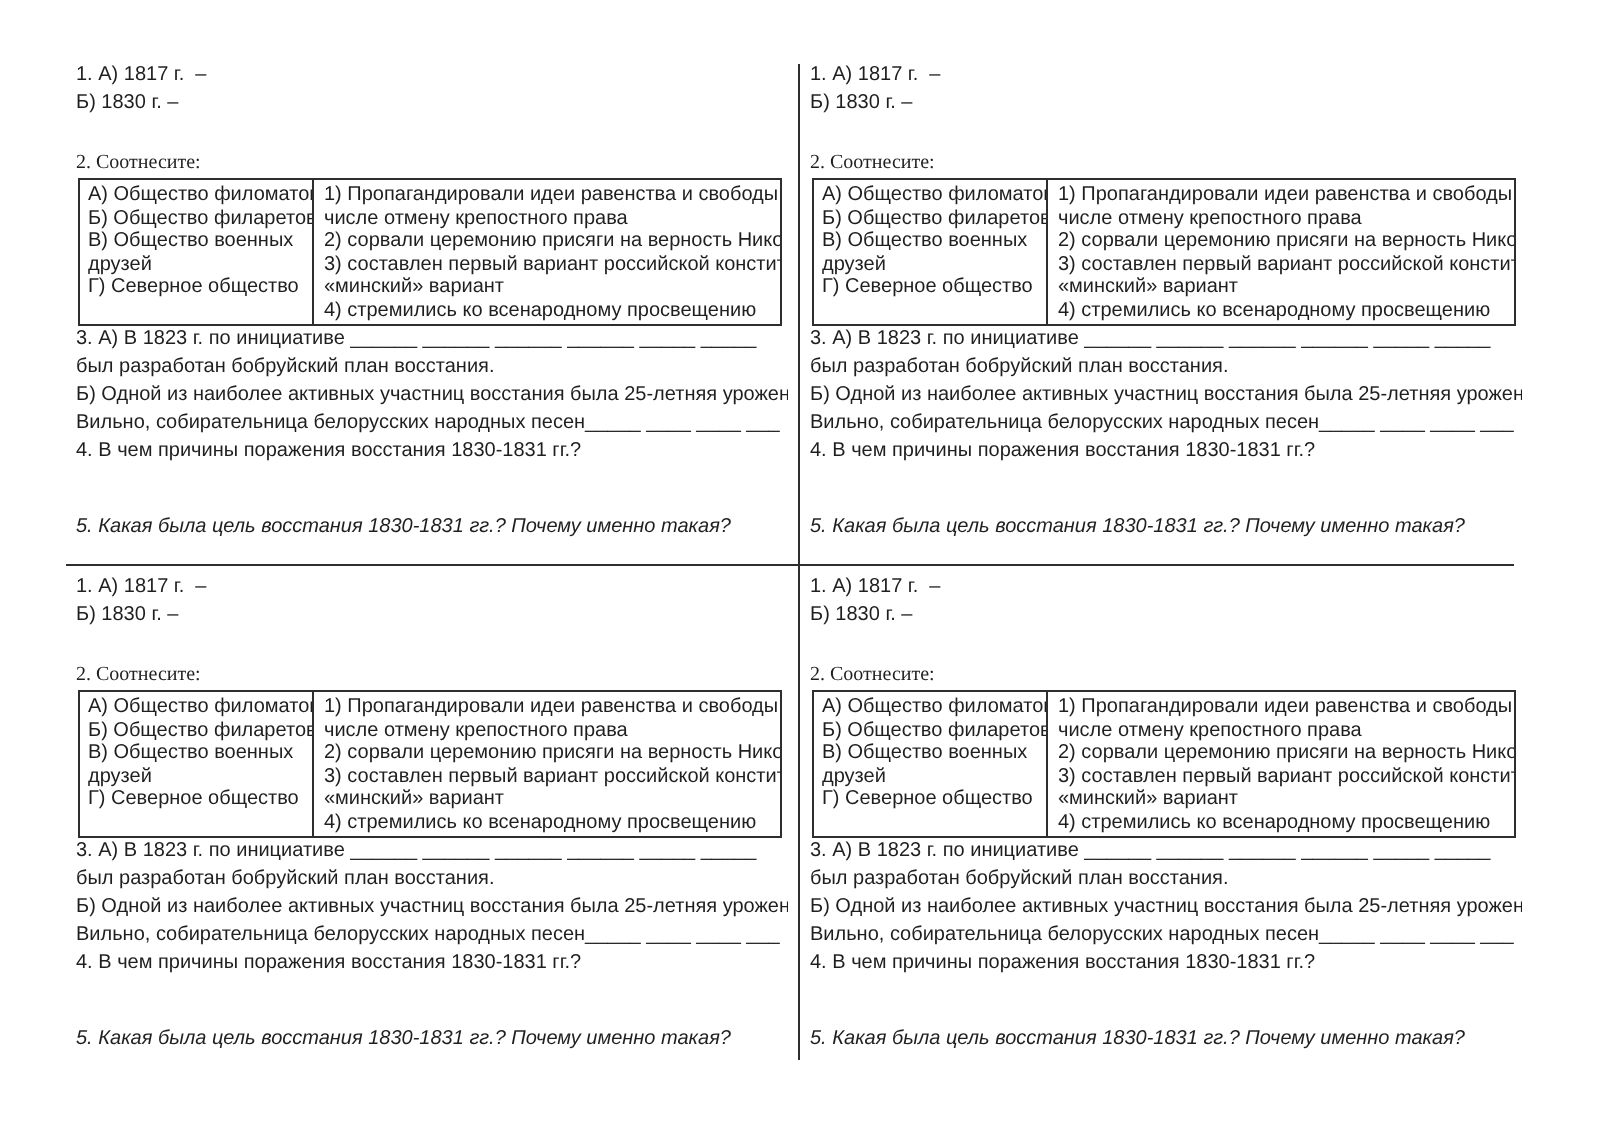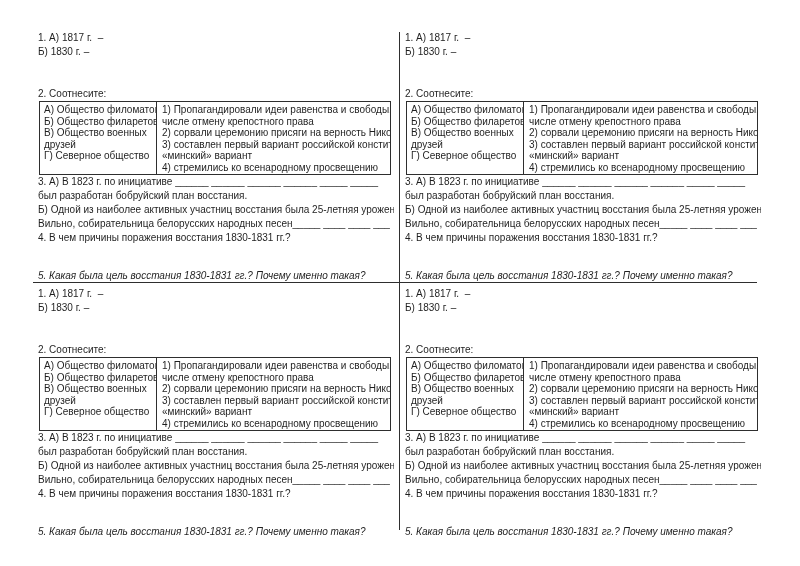--- a/index.html
+++ b/index.html
@@ -44,21 +44,22 @@
   }
   .quad.q1 { left: 38px;  top: 31px;  }
   .quad.q2 { left: 405px; top: 31px;  }
   .quad.q3 { left: 38px;  top: 287px; }
   .quad.q4 { left: 405px; top: 287px; }
   .line {
     white-space: pre;
     overflow: hidden;
   }
   .match-label {
-    margin-top: 28px;
+    margin-top: 16px;
+    font-family: Liberation Serif, serif;
   }
   .match-table {
     display: flex;
     width: 352px;
     box-sizing: border-box;
     border: 1px solid #2e2e2e;
     margin-left: 1px;
   }
   .match-cell-left {
     width: 108px;

